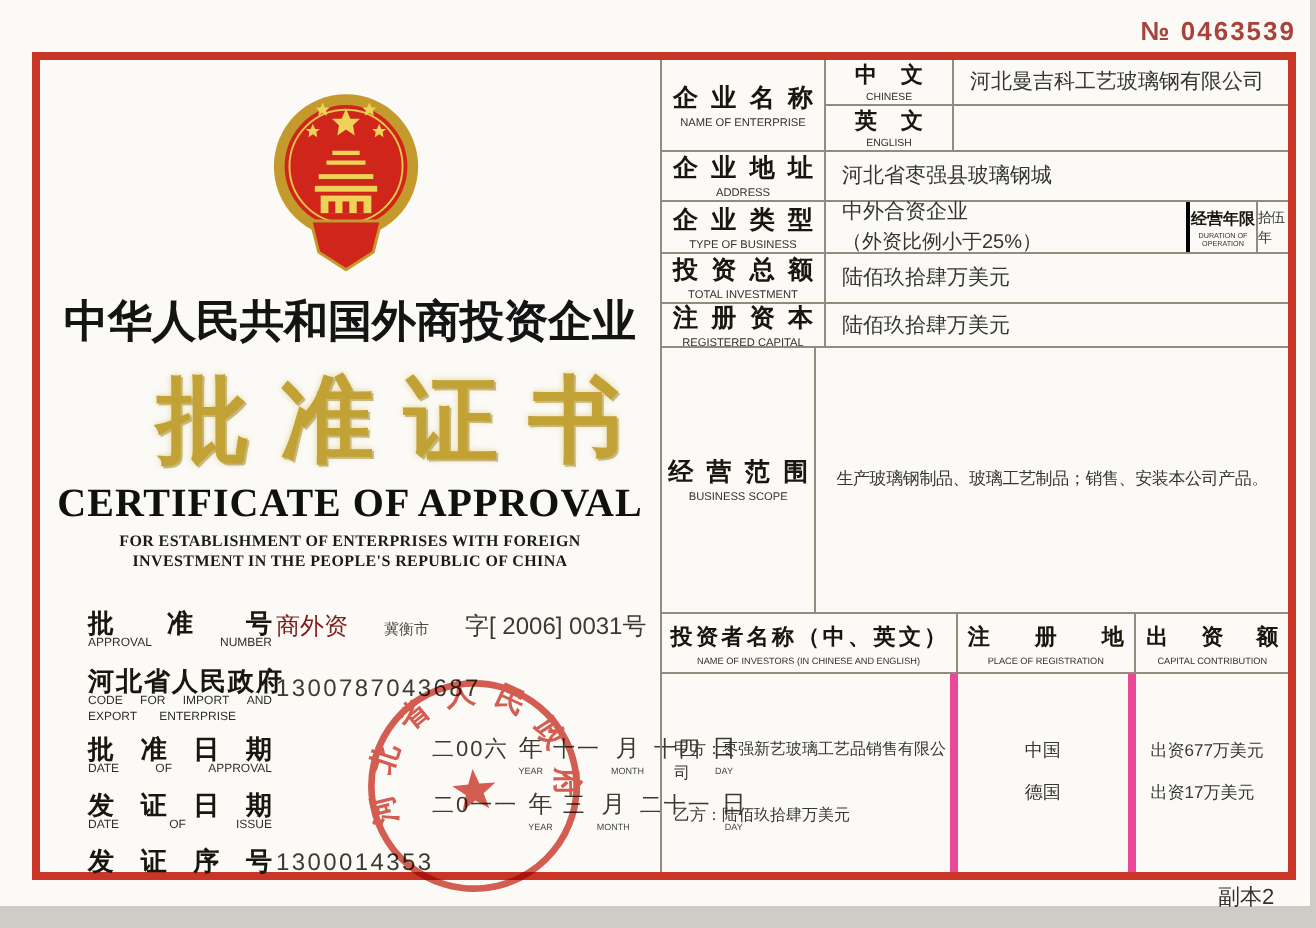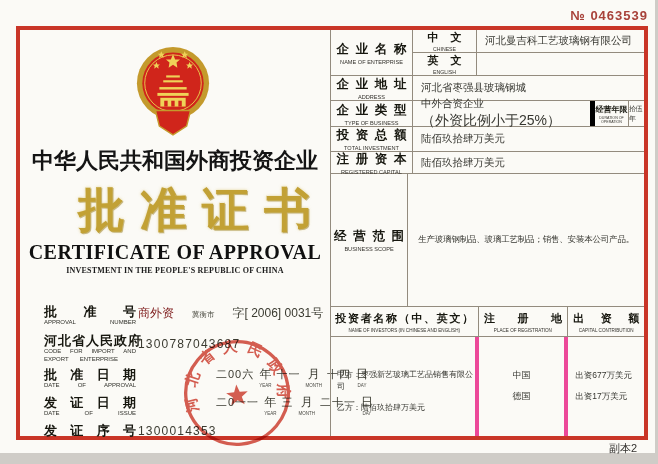--- a/index.html
+++ b/index.html
@@ -42,23 +42,23 @@
   .vcell{flex:1;display:flex;align-items:center;padding-left:8px;font-size:10.5px;color:#363630;box-sizing:border-box;}
   .r1{height:46px;} .r2{height:25px;} .r3{height:26px;} .r4{height:25px;}
   .r5{height:22px;} .r6{height:133px;} .r7{height:30px;} .r8{height:99px;}
   .r1right{flex:1;display:flex;flex-direction:column;}
   .subrow{display:flex;}
   .subrow.first{height:28px;border-bottom:1px solid #938b7e;box-sizing:border-box;}
   .subrow.second{flex:1;}
   .slcell{width:64px;border-right:1px solid #938b7e;box-sizing:border-box;display:flex;flex-direction:column;align-items:center;justify-content:center;}
   .slcell .lcn{font-size:11px;font-weight:bold;color:#17170f;width:34px;}
   .slcell .len{font-size:5.2px;color:#33312c;margin-top:1px;}
-  .typeval{width:182px;border-right:5px solid #000000;box-sizing:border-box;display:flex;flex-direction:column;justify-content:center;padding-left:8px;color:#363630;}
+  .typeval{width:182px;border-right:2px solid #000000;box-sizing:border-box;display:flex;flex-direction:column;justify-content:center;padding-left:8px;color:#363630;}
   .typeval .tv1{font-size:10.5px;}
-  .typeval .tv2{font-size:14px;margin-top:1px;}
+  .typeval .tv2{font-size:10px;margin-top:1px;}
   .durlab{width:34px;border-right:1px solid #938b7e;box-sizing:border-box;display:flex;flex-direction:column;align-items:center;justify-content:center;}
   .durlab .lcn{font-size:8px;font-weight:bold;color:#17170f;width:32px;}
   .durlab .len{font-size:3.6px;color:#33312c;text-align:center;margin-top:1px;}
   .durval{flex:1;display:flex;align-items:center;justify-content:center;font-size:7px;letter-spacing:-0.5px;color:#363630;}
   .scopeval{padding:0 10px;font-size:8.5px;white-space:nowrap;letter-spacing:-0.2px;}
   .hc{display:flex;flex-direction:column;align-items:center;justify-content:center;border-right:1px solid #938b7e;box-sizing:border-box;}
   .hc1{width:148px;} .hc2{width:90px;} .hc3{width:76px;border-right:none;}
   .hc .lcn{font-size:11px;font-weight:bold;color:#17170f;}
   .hc1 .lcn{width:138px;} .hc2 .lcn{width:78px;} .hc3 .lcn{width:66px;}
   .hc .len{font-size:4.6px;color:#33312c;margin-top:2px;text-align:center;}
@@ -99,20 +99,21 @@
       <rect x="38.2" y="60" width="3.5" height="6"></rect>
       <rect x="45.5" y="60" width="3.5" height="6"></rect>
     </g>
     <path d="M22,70 L58,70 L54,86 L40,95 L26,86 Z" fill="#d0251b" stroke="#c49a2c" stroke-width="1.5"></path>
   </svg>
 
   <div class="t-cn">中华人民共和国外商投资企业</div>
   <div class="t-gold">批准证书</div>
   <div class="t-en">CERTIFICATE OF APPROVAL</div>
   <div class="t-sub">
+    <div>FOR ESTABLISHMENT OF ENTERPRISES WITH FOREIGN</div>
     <div>INVESTMENT  IN  THE  PEOPLE'S  REPUBLIC  OF  CHINA</div>
   </div>
 
   <div class="flab" style="top:303px" data-spread="char">
       <span>批</span>
       <span>准</span>
       <span>号</span>
     </div>
   <div class="flen" style="top:319px" data-spread="word">
       <span>APPROVAL</span>

